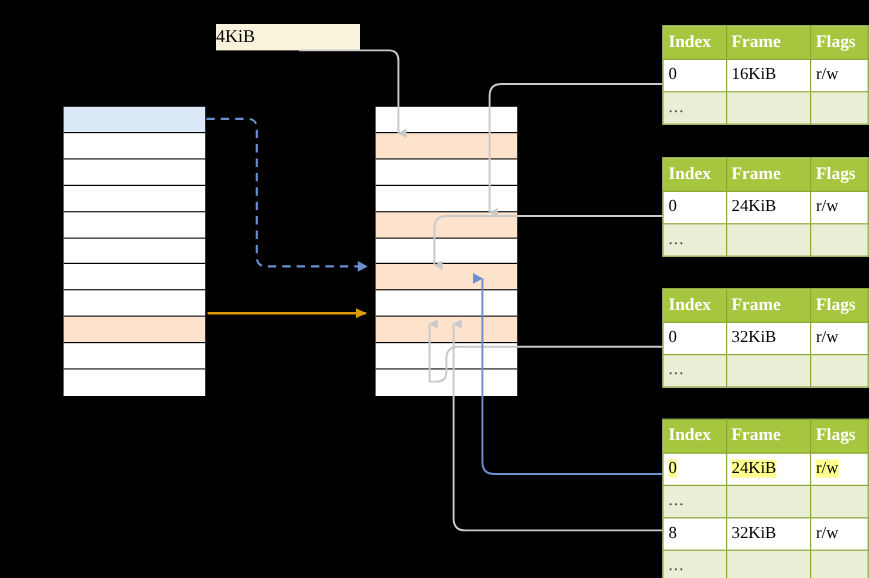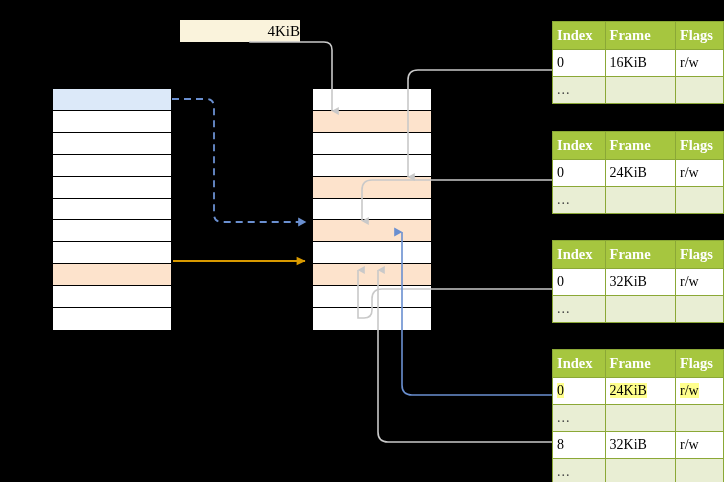--- a/index.html
+++ b/index.html
@@ -9,21 +9,21 @@
 
   
   .col{position:absolute;border:1px solid #000;box-sizing:border-box;}
   .cell{box-sizing:border-box;border-bottom:1px solid #000;background:#ffffff;}
   .cell:last-child{border-bottom:none;}
   .cell.blue{background:#dce9f9;}
   .cell.orange{background:#fde3cc;}
 
   
   .tag{position:absolute;background:#faf3dc;color:#000;
-       font-size:15px;line-height:22px;text-align:right;}
+       font-size:15px;line-height:22px;text-align:left;}
 
   
   .ptable{position:absolute;border-collapse:collapse;
           font-size:14px;color:#000;background:#fff;}
   .ptable td,.ptable th{border:1px solid #8ba836;box-sizing:border-box;
       padding:1px 4px;text-align:left;vertical-align:middle;
       height:27px;font-weight:normal;}
   .ptable th{background:#a6c63f;color:#ffffff;font-weight:bold;height:28px;
       font-size:14.5px;}
   .ptable td.dots{background:#e9eed4;color:#444;letter-spacing:1px;}

